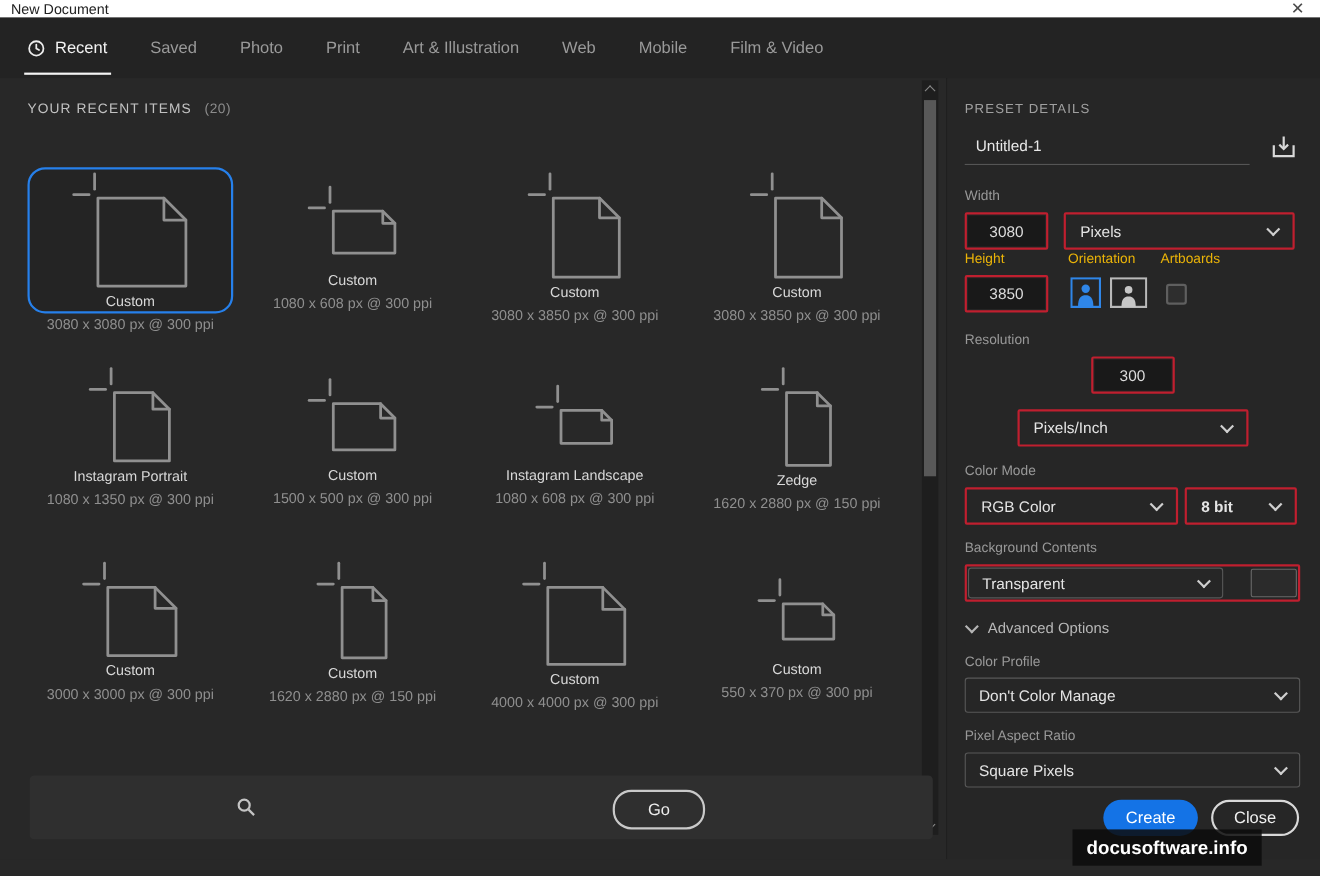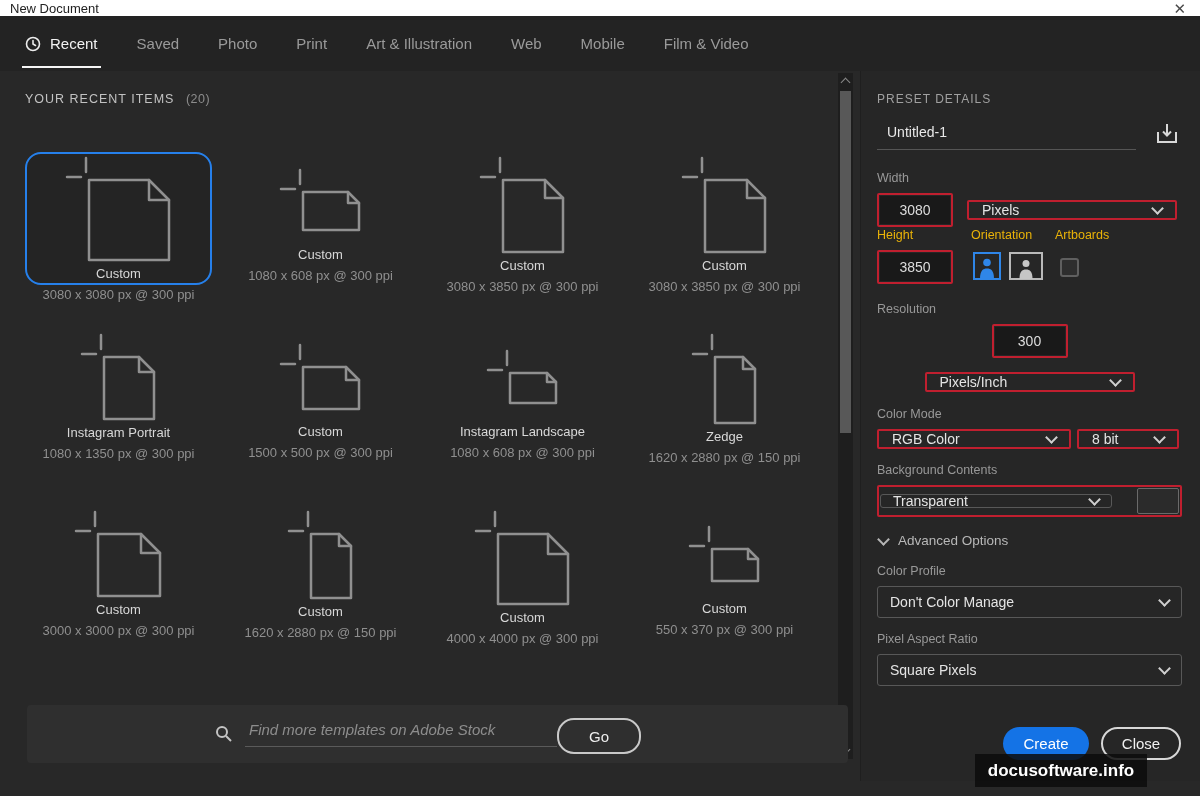--- a/index.html
+++ b/index.html
@@ -63,21 +63,21 @@
   .name-input{flex:1;background:transparent;border:none;outline:none;
     border-bottom:1px solid #555;color:#e8e8e8;font-size:14px;
     padding:4px 10px 9px 10px;font-family:"Liberation Sans",sans-serif;}
   .save-btn{margin-left:16px;margin-top:0;background:none;border:none;padding:2px;}
   .f-label{margin-top:18px;font-size:12.5px;color:#989898;}
   .row{display:flex;align-items:center;margin-top:8px;}
   .ring{border:2px solid var(--highlight-red,#c01f2f);border-radius:2px;
     padding:1px;display:flex;align-items:center;}
   .num-input{width:66px;height:26px;background:#191919;border:none;outline:none;
     color:#dcdcdc;font-size:14px;text-align:center;font-family:"Liberation Sans",sans-serif;}
-  .dropdown{height:14px;box-sizing:border-box;border:1px solid #585858;border-radius:3px;
+  .dropdown{height:28px;box-sizing:border-box;border:1px solid #585858;border-radius:3px;
     background:#262626;display:flex;align-items:center;justify-content:space-between;
     padding:0 12px;color:#e4e4e4;font-size:14px;}
   .chev{width:7px;height:7px;border-right:2px solid #cfcfcf;border-bottom:2px solid #cfcfcf;
     transform:rotate(45deg);flex:none;margin-left:10px;margin-top:-3px;}
   .labels-3{display:flex;margin-top:1px;font-size:12.5px;color:#eab308;}
   .labels-3 span:nth-child(1){width:94px;}
   .labels-3 span:nth-child(2){width:84px;}
   .orient-group{display:flex;align-items:center;margin-left:20px;gap:8px;}
   .orient-btn{padding:0;background:none;border:none;display:flex;}
   .artboard-check{width:15px;height:15px;border:2px solid #5f5f5f;border-radius:3px;
@@ -301,21 +301,20 @@
       <div class="sb-chev sb-down"></div>
     </div>
 
     <div class="searchbar">
       <span class="search-ico">
         <svg width="17" height="17" viewBox="0 0 17 17" fill="none" stroke="#c4c4c4" stroke-width="2">
           <circle cx="7" cy="7" r="5"></circle>
             <path d="M11 11 L16 16"></path>
         </svg>
       </span>
-      <input class="search-input" type="text" placeholder="Find more templates on Adobe Stock" style="">
       <div class="go-btn">Go</div>
     </div>
   </div>
 
   <div class="right">
     <div class="p-heading">PRESET DETAILS</div>
 
     <div class="name-row">
       <input class="name-input" type="text" value="Untitled-1" style="">
       <button class="save-btn">
@@ -389,21 +388,21 @@
 
     <div class="f-label" style="margin-top:15px;">Color Mode</div>
     <div class="row" style="gap:6px;">
       <div class="ring">
         <div class="dropdown" style="width:188px;border:none;">
           <span>RGB Color</span>
           <span class="chev"></span>
         </div>
       </div>
       <div class="ring">
-        <div class="dropdown" style="width:96px;border:none;">
+        <div class="dropdown" style="width:96px;border:none;font-weight:bold;">
           <span>8 bit</span>
           <span class="chev"></span>
         </div>
       </div>
     </div>
 
     <div class="f-label" style="margin-top:14px;">Background Contents</div>
     <div class="row">
       <div class="ring" style="width:302px;justify-content:space-between;">
         <div class="dropdown" style="width:232px;">

